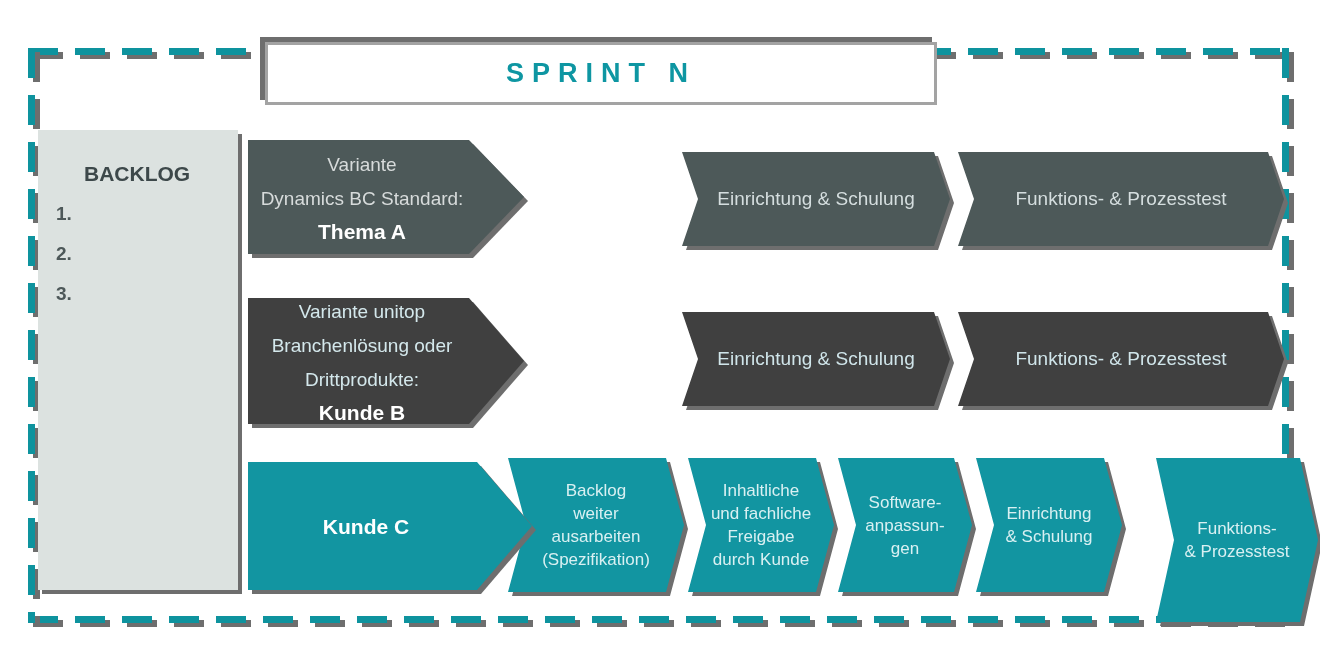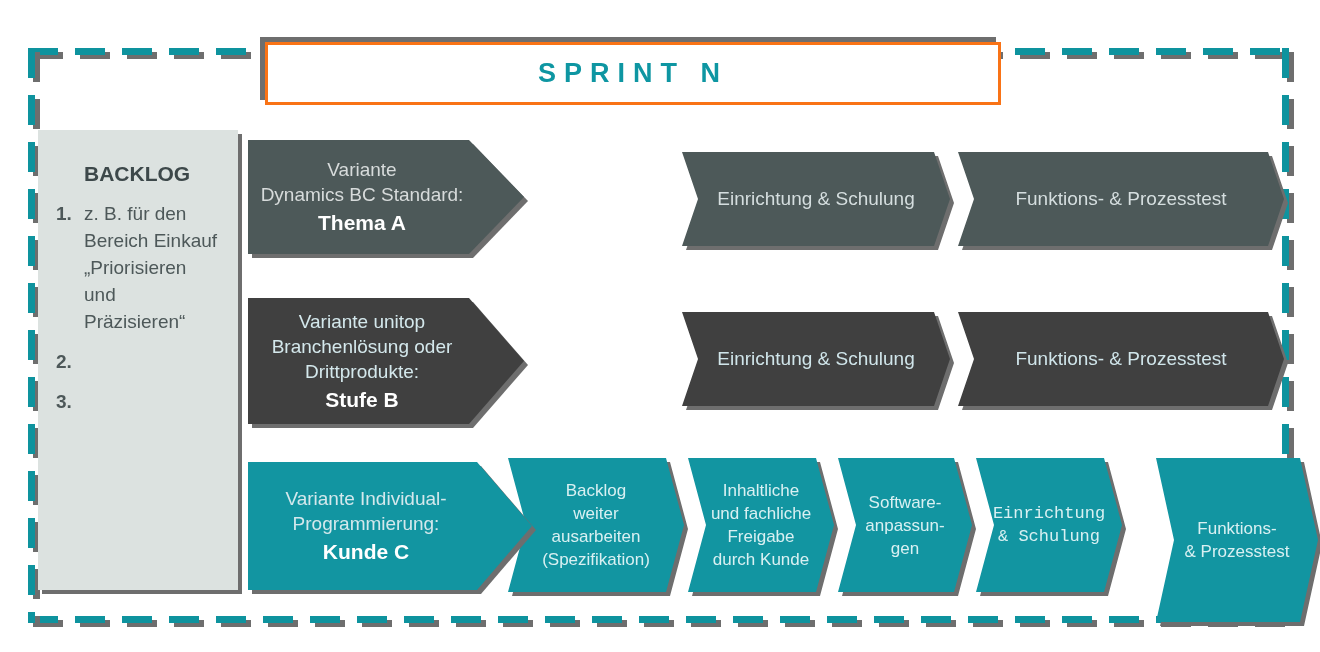--- a/index.html
+++ b/index.html
@@ -10,22 +10,22 @@
   
   .dash { position:absolute; }
   .dash.h { height:7px; }
   .dash.v { width:7px; }
   .dash.h.teal { background:repeating-linear-gradient(90deg,#0e939e 0 30px,transparent 30px 47px); }
   .dash.h.gray { background:repeating-linear-gradient(90deg,#6e6e6e 0 30px,transparent 30px 47px); }
   .dash.v.teal { background:repeating-linear-gradient(180deg,#0e939e 0 30px,transparent 30px 47px); }
   .dash.v.gray { background:repeating-linear-gradient(180deg,#6e6e6e 0 30px,transparent 30px 47px); }
   
   .sprint-box {
-    position:absolute; left:265px; top:42px; width:736px; height:63px;
-    background:#ffffff; border:3px solid #f97316; box-sizing:border-box;
+    position:absolute; left:265px; top:42px; width:672px; height:63px;
+    background:#ffffff; border:3px solid #a3a3a3; box-sizing:border-box;
     box-shadow:-5px -5px 0 #6e6e6e;
     display:flex; align-items:center; justify-content:center; z-index:5;
   }
   .sprint-box span {
     color:#0e96a2; font-size:27px; font-weight:bold; letter-spacing:8px;
   }
   
   .backlog {
     position:absolute; left:38px; top:130px; width:200px; height:460px;
     background:#dce2e0; box-shadow:4px 4px 0 #6e6e6e; box-sizing:border-box;
@@ -50,21 +50,21 @@
   .chev16 .clip {
     clip-path:polygon(16px 50%, 0 0, calc(100% - 16px) 0, 100% 50%, calc(100% - 16px) 100%, 0 100%);
   }
   .chev18 .clip {
     clip-path:polygon(18px 50%, 0 0, calc(100% - 18px) 0, 100% 50%, calc(100% - 18px) 100%, 0 100%);
     padding:0 16px;
   }
   .fill-a { background:#4d5959; }
   .fill-b { background:#404040; }
   .fill-c { background:#1295a1; }
-  .label-text { font-size:19px; line-height:25px; white-space:pre-line; }
+  .label-text { font-size:19px; line-height:34px; white-space:pre-line; }
   .label-text.light-a { color:#d7dbdb; }
   .label-text.light-bc { color:#d4e8ec; }
   .thema { font-size:21px; line-height:28px; font-weight:bold; color:#ffffff; margin-top:2px; }
   .step-text { font-size:19px; color:#d5dedf; white-space:pre-line; }
   .step-text.bc { color:#d0e5ea; }
   .chain-text { font-size:17px; line-height:23px; color:#d9f0f2; white-space:pre-line; }
 </style>
 </head>
 <body>
 
@@ -80,25 +80,20 @@
   <div class="dash v teal" style="left:1282px; top:48px; height:575px;"></div>
 
   <div class="sprint-box">
     <span>SPRINT N</span>
   </div>
 
   <div class="backlog">
     <div class="backlog-title">BACKLOG</div>
     <div class="backlog-item">
       <span class="num">1.</span>
-      <span class="txt">z. B. für den
-Bereich Einkauf
-„Priorisieren
-und
-Präzisieren“</span>
     </div>
     <div class="backlog-item">
       <span class="num">2.</span>
     </div>
     <div class="backlog-item">
       <span class="num">3.</span>
     </div>
   </div>
 
   <div class="shape label-arrow" style="left:248px; top:140px; width:276px; height:114px;">
@@ -117,21 +112,21 @@
     <div class="clip fill-a">
         <div class="step-text">Funktions- &amp; Prozesstest</div>
       </div>
   </div>
 
   <div class="shape label-arrow" style="left:248px; top:298px; width:276px; height:126px;">
     <div class="clip fill-b">
       <div class="label-text light-bc">Variante unitop
 Branchenlösung oder
 Drittprodukte:</div>
-      <div class="thema">Stufe B</div>
+      <div class="thema">Kunde B</div>
     </div>
   </div>
   <div class="shape chev16" style="left:682px; top:312px; width:268px; height:94px;">
     <div class="clip fill-b">
         <div class="step-text bc">Einrichtung &amp; Schulung</div>
       </div>
   </div>
   <div class="shape chev16" style="left:958px; top:312px; width:326px; height:94px;">
     <div class="clip fill-b">
         <div class="step-text bc">Funktions- &amp; Prozesstest</div>
@@ -154,34 +149,32 @@
       </div>
   </div>
   <div class="shape chev18" style="left:688px; top:458px; width:146px; height:134px;">
     <div class="clip fill-c">
         <div class="chain-text">Inhaltliche
 und fachliche
 Freigabe
 durch Kunde</div>
       </div>
   </div>
-  <div class="shape chev18" style="left:976px; top:458px; width:146px; height:134px;font-family:Liberation Mono, monospace;">
+  <div class="shape chev18" style="left:976px; top:458px; width:146px; height:134px;">
     <div class="clip fill-c">
         <div class="chain-text">Einrichtung
 &amp; Schulung</div>
       </div>
   </div>
   <div class="shape chev18" style="left:1156px; top:458px; width:162px; height:164px;">
     <div class="clip fill-c">
         <div class="chain-text">Funktions-
 &amp; Prozesstest</div>
       </div>
   </div>
 
   <div class="shape label-arrow" style="left:248px; top:462px; width:284px; height:128px; z-index:3;">
     <div class="clip fill-c">
-      <div class="label-text light-bc">Variante Individual-
-Programmierung:</div>
       <div class="thema">Kunde C</div>
     </div>
   </div>
 
 </div>
 
 </body></html>

